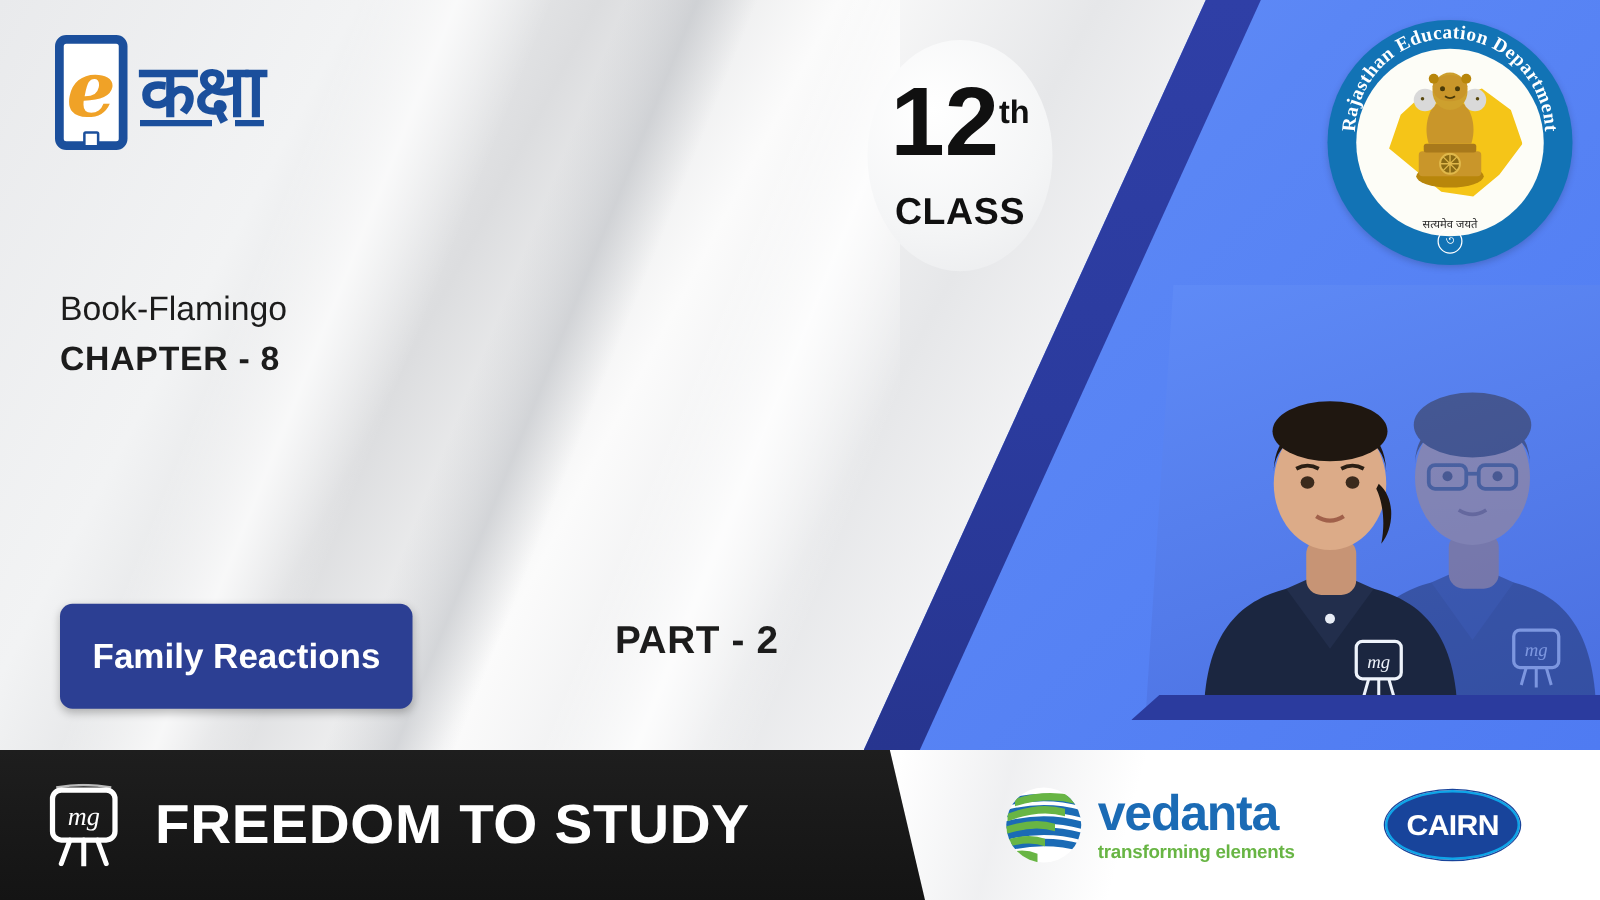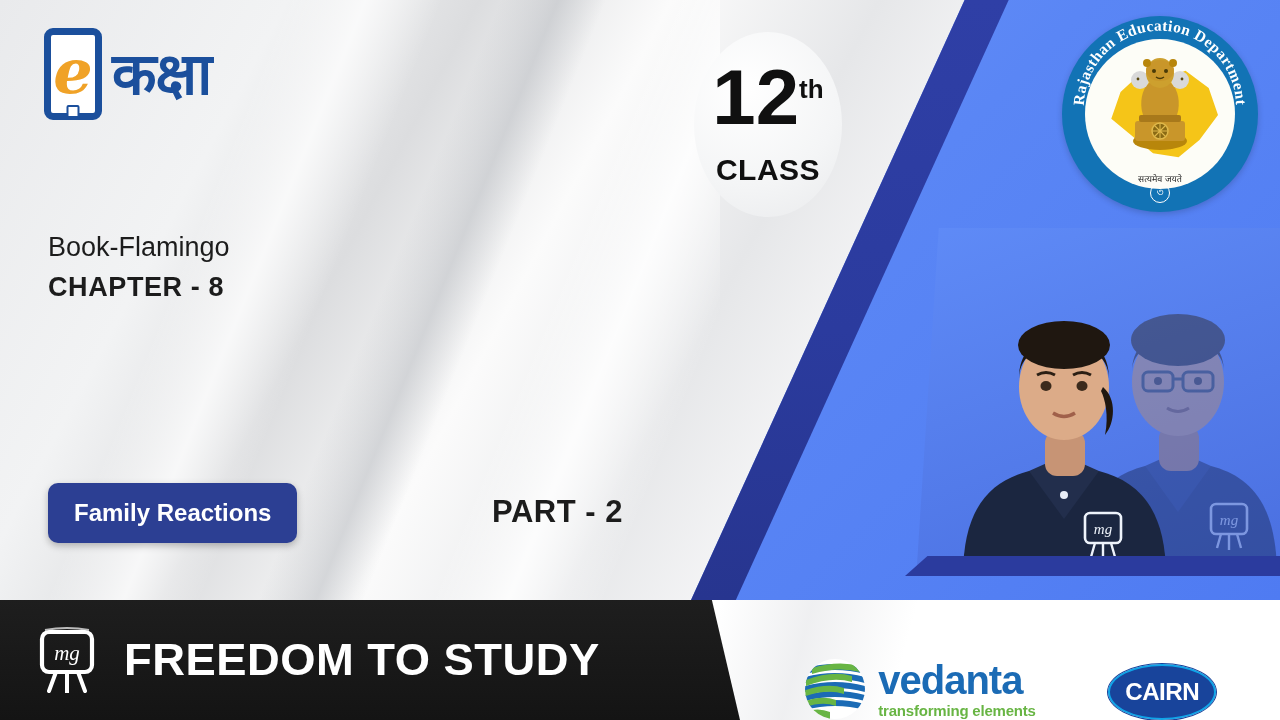--- a/index.html
+++ b/index.html
@@ -54,21 +54,21 @@
   .phone::after {
     content:""; position:absolute; bottom:-5px; left:50%; transform:translateX(-50%);
     width:9px; height:9px; background:#ffffff; border:2px solid #1b4f9c; border-radius:2px;
   }
   .phone-e {
     font-family:"DejaVu Serif", serif; font-style:italic; font-weight:700;
     font-size:62px; color:#f0a227; line-height:1; margin-top:-4px;
   }
   .kaksha {
     font-family:"Liberation Sans", sans-serif; font-weight:700; font-size:58px;
-    color:#1b4f9c; letter-spacing:-1px; line-height:1;
+    color:#1b4f9c; letter-spacing:-1px; line-height:1;text-decoration:underline;
   }
 
   
   .subject {
     position:absolute; left:48px; top:137px;
     font-size:49px; font-weight:700; color:#1c1c1c; letter-spacing:.5px;
   }
   .book {
     position:absolute; left:48px; top:232px;
     font-size:27px; font-weight:400; color:#1c1c1c;
@@ -77,21 +77,21 @@
     position:absolute; left:48px; top:272px;
     font-size:27px; font-weight:700; color:#1c1c1c; letter-spacing:.6px;
   }
   .topic {
     position:absolute; left:48px; top:336px;
     font-size:66px; font-weight:700; color:#2b3f93; letter-spacing:-1px;
   }
   .pill {
     position:absolute; left:48px; top:483px;
     background:#2c3f93; color:#ffffff; border-radius:10px;
-    padding:16px 26px; font-size:24px; font-weight:700;
+    padding:26px 26px; font-size:28px; font-weight:700;
     box-shadow:0 3px 7px rgba(0,0,0,.25);
   }
   .part {
     position:absolute; left:492px; top:494px;
     font-size:31px; font-weight:700; color:#1c1c1c; letter-spacing:.5px;
   }
 
   
   .class-badge {
     position:absolute; left:694px; top:32px; width:148px; height:185px;
@@ -166,21 +166,21 @@
     clip-path:polygon(0 0, 96.2% 0, 100% 100%, 0 100%);
     display:flex; align-items:center; gap:26px; padding-left:36px;
   }
   .mg-logo { width:62px; height:66px; flex:0 0 auto; }
   .freedom {
     font-size:44px; font-weight:700; color:#ffffff; letter-spacing:.5px;
     transform:scaleX(1.03); transform-origin:left center;
   }
   .sponsors {
     position:absolute; right:0; bottom:0; width:540px; height:120px;
-    display:flex; align-items:flex-end; justify-content:center; gap:72px;
+    display:flex; align-items:center; justify-content:center; gap:72px;
   }
   .vedanta { display:flex; align-items:center; gap:12px; }
   .vedanta-text { display:flex; flex-direction:column; line-height:1; }
   .vedanta-name { font-size:40px; font-weight:700; color:#1b6bb5; letter-spacing:-1px; }
   .vedanta-tag { font-size:15px; font-weight:700; color:#68b544; margin-top:3px; letter-spacing:-.2px; }
   .cairn {
     width:108px; height:56px; border-radius:50%; background:#18449b;
     border:2px solid #0ea5e9; outline:1.5px solid #18449b;
     display:flex; align-items:center; justify-content:center;
   }

